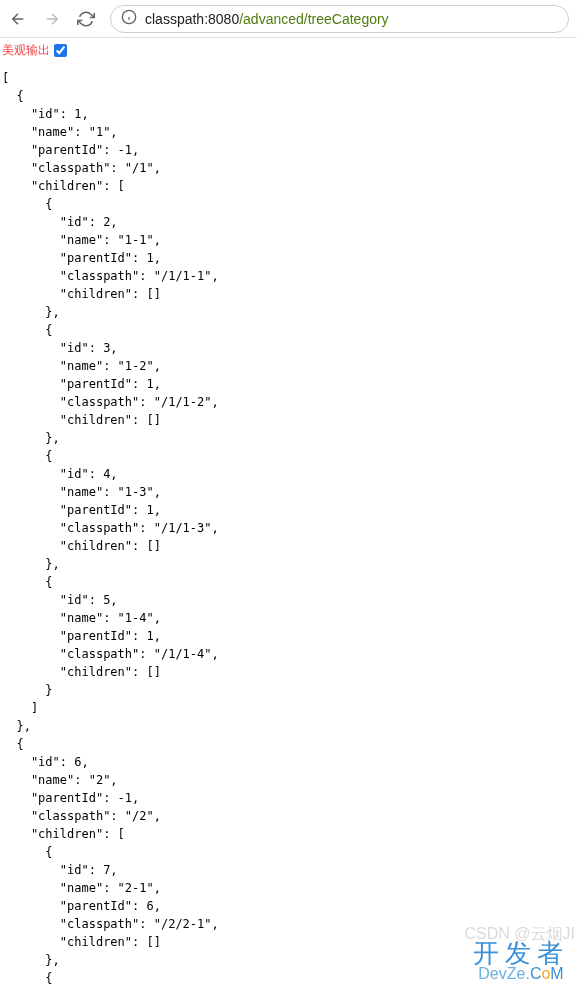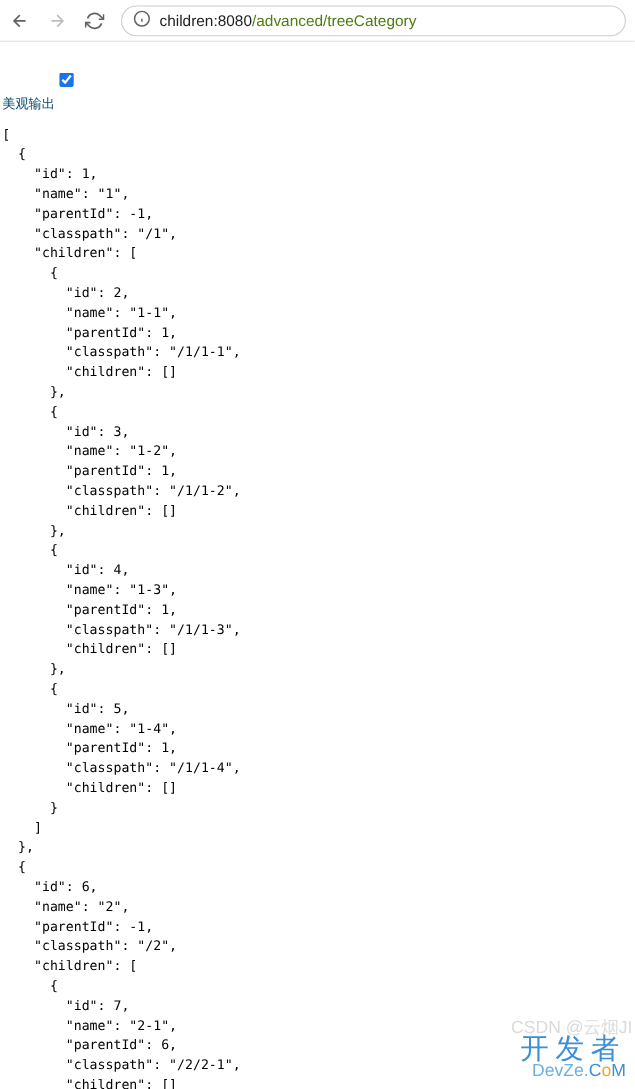--- a/index.html
+++ b/index.html
@@ -42,40 +42,40 @@
     .addr-bar .info-icon { color: #5f6368; }
     .addr-bar .host { color: #202124; }
     .addr-bar .path { color: #4d7c0f; }
     .options-bar {
       display: flex;
       align-items: center;
       padding: 4px 2px;
       font-size: 12px;
       gap: 4px;
     }
-    .options-bar label { color: #0c4a6e; margin-top: 44px; }
+    .options-bar label { color: #ef4444; }
     .options-bar input[type="checkbox"] {
       width: 13px;
       height: 13px;
       accent-color: #1a73e8;
     }
     .json-body {
       font-family: "SimSun", "宋体", monospace;
       font-size: 12px;
       line-height: 1.5;
       white-space: pre;
       padding: 6px 2px 0 2px;
       color: #000;
     }
     .watermark {
       position: absolute;
       right: 8px;
       bottom: 8px;
       font-family: "Microsoft YaHei", sans-serif;
-      text-align: right;
+      text-align: center;
       line-height: 1.0;
       pointer-events: none;
     }
     .watermark .l1 { font-size: 26px; color: #3b8fd6; letter-spacing: 6px; }
     .watermark .l2 { font-size: 16px; color: #6ab0e2; }
     .watermark .l2 .c { color: #3b8fd6; }
     .watermark .l2 .o { color: #f5a623; }
     .watermark .l2 .m { color: #3b8fd6; }
     .faded-wm {
       position: absolute;
@@ -107,21 +107,21 @@
       </svg>
   </div>
   <div class="addr-bar">
     <span class="info-icon">
       <svg width="16" height="16" viewBox="0 0 24 24" fill="none" stroke="currentColor" stroke-width="2">
           <circle cx="12" cy="12" r="10"></circle>
           <line x1="12" y1="8" x2="12" y2="8"></line>
           <line x1="12" y1="12" x2="12" y2="16"></line>
         </svg>
     </span>
-    <span><span class="host">children:8080</span><span class="path">/advanced/treeCategory</span></span>
+    <span><span class="host">classpath:8080</span><span class="path">/advanced/treeCategory</span></span>
   </div>
 </div>
 
 <div class="options-bar">
   <label>美观输出</label>
   <input type="checkbox" checked="" style="">
 </div>
 
 <pre class="json-body" id="json-content">[
   {

